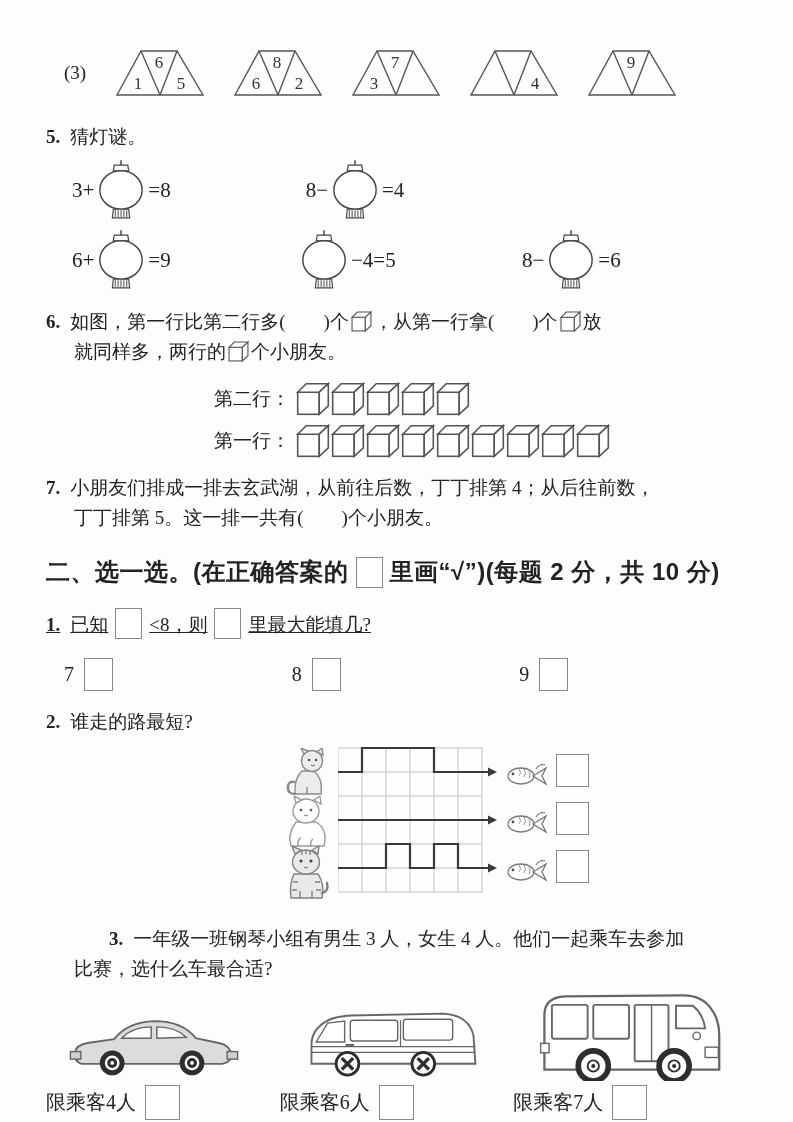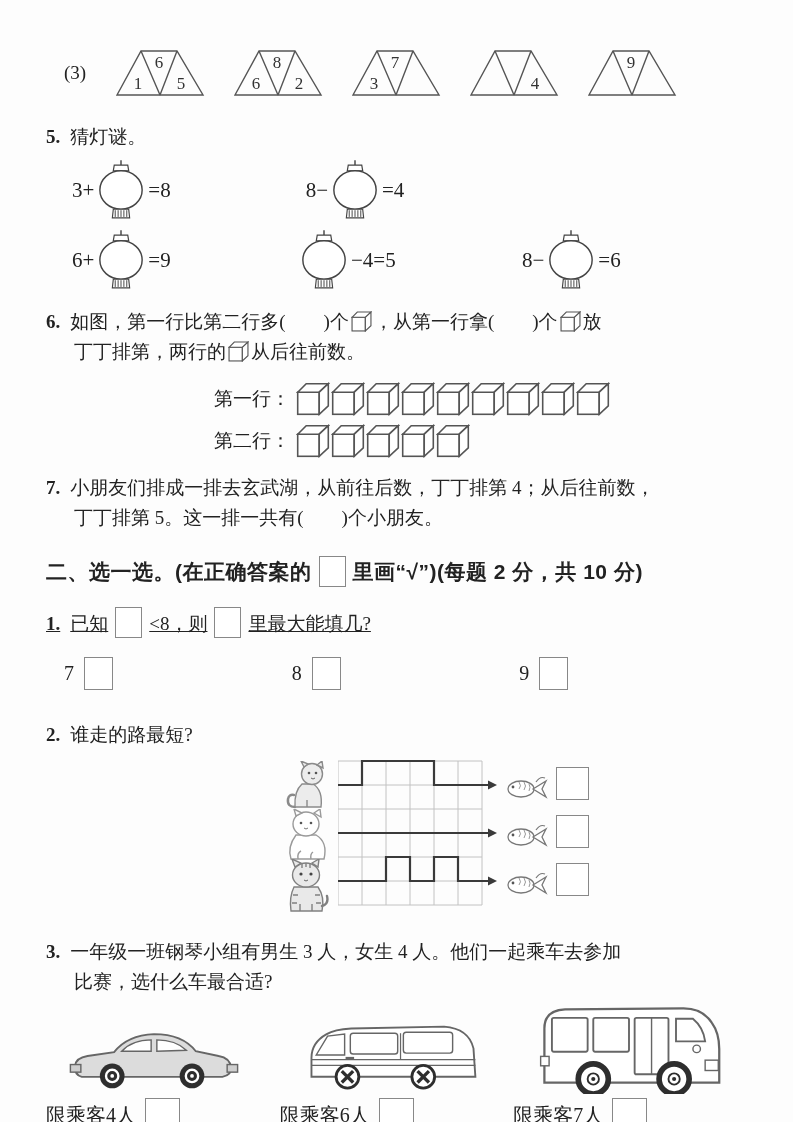--- a/index.html
+++ b/index.html
@@ -32,44 +32,44 @@
   .cube-row{display:flex;align-items:center;height:42px;}
   .cube-row .row-label{margin-right:6px;}
   .cube-row svg{margin-right:1px;}
 
   
   .q7{margin-top:11px;font-family:Liberation Serif, serif;}
 
   
   .sec2-head{
     margin-top:24px;font-family:"Liberation Sans","DejaVu Sans",sans-serif;
-    font-weight:bold;font-size:21px;letter-spacing:.5px;
+    font-weight:bold;font-size:24px;letter-spacing:.5px;
   }
   .ansbox{
     display:inline-block;width:25px;height:29px;border:1.5px solid #888;
     background:#fff;vertical-align:-8px;margin:0 7px;
   }
   .ansbox.sq{width:31px;height:31px;}
 
   
   .s2q1{margin-top:20px;text-decoration:underline;}
   .opts{display:flex;margin-top:18px;padding-left:18px;}
   .opt{width:33.33%;font-size:20px;display:flex;align-items:center;}
   .opt .ansbox{width:27px;height:31px;margin-left:10px;}
 
   
-  .s2q2{margin-top:30px;}
+  .s2q2{margin-top:16px;}
   .q2-diagram{position:relative;height:156px;margin:10px 0 0 238px;}
   .q2-cat{position:absolute;left:0;}
   .q2-grid{position:absolute;left:54px;top:0;}
   .q2-fish{position:absolute;left:222px;}
   .q2-box{position:absolute;left:272px;width:31px;height:31px;border:1.5px solid #888;background:#fff;}
 
   
-  .s2q3{margin-top:22px;}
+  .s2q3{margin-top:22px;text-align:center;}
   .vehicles{display:flex;margin-top:14px;}
   .veh{width:33.33%;display:flex;flex-direction:column;}
   .veh .art{height:84px;display:flex;align-items:flex-end;padding-left:22px;}
   .veh .caption{font-size:20px;display:flex;align-items:center;margin-top:4px;}
   .veh .caption .ansbox{width:33px;height:33px;vertical-align:middle;margin-left:9px;}
   svg{display:block;}
   .inline-svg{display:inline-block;}
 </style>
 </head>
 <body>
@@ -190,28 +190,58 @@
         <rect x="1.5" y="9" width="19" height="19.5" fill="#fff" stroke="#555" stroke-width="1.6"></rect>
         <path d="M1.5,9 L9,1.5 L28.5,1.5 L20.5,9 Z" fill="#fff" stroke="#555" stroke-width="1.6"></path>
         <path d="M20.5,9 L28.5,1.5 L28.5,21 L20.5,28.5 Z" fill="#fff" stroke="#555" stroke-width="1.6"></path>
       </svg><span>，从第一行拿(　　)个</span><svg class="cube-inline inline-svg" width="21" height="21" viewBox="0 0 30 30">
         <rect x="1.5" y="9" width="19" height="19.5" fill="#fff" stroke="#555" stroke-width="1.6"></rect>
         <path d="M1.5,9 L9,1.5 L28.5,1.5 L20.5,9 Z" fill="#fff" stroke="#555" stroke-width="1.6"></path>
         <path d="M20.5,9 L28.5,1.5 L28.5,21 L20.5,28.5 Z" fill="#fff" stroke="#555" stroke-width="1.6"></path>
       </svg><span>放</span>
   </div>
   <div class="q-line indent">
-    <span>丁丁排第，两行的</span><svg class="cube-inline inline-svg" width="21" height="21" viewBox="0 0 30 30">
+    <span>就同样多，两行的</span><svg class="cube-inline inline-svg" width="21" height="21" viewBox="0 0 30 30">
         <rect x="1.5" y="9" width="19" height="19.5" fill="#fff" stroke="#555" stroke-width="1.6"></rect>
         <path d="M1.5,9 L9,1.5 L28.5,1.5 L20.5,9 Z" fill="#fff" stroke="#555" stroke-width="1.6"></path>
         <path d="M20.5,9 L28.5,1.5 L28.5,21 L20.5,28.5 Z" fill="#fff" stroke="#555" stroke-width="1.6"></path>
-      </svg><span>从后往前数。</span>
+      </svg><span>个小朋友。</span>
   </div>
 
   <div class="cube-rows">
+    <div class="cube-row">
+      <span class="row-label">第二行：</span>
+      <span style="display:flex">
+          <svg width="34" height="34" viewBox="0 0 30 30">
+            <rect x="1.5" y="9" width="19" height="19.5" fill="#fff" stroke="#555" stroke-width="1.4"></rect>
+            <path d="M1.5,9 L9,1.5 L28.5,1.5 L20.5,9 Z" fill="#fff" stroke="#555" stroke-width="1.4"></path>
+            <path d="M20.5,9 L28.5,1.5 L28.5,21 L20.5,28.5 Z" fill="#fff" stroke="#555" stroke-width="1.4"></path>
+          </svg>
+          <svg width="34" height="34" viewBox="0 0 30 30">
+            <rect x="1.5" y="9" width="19" height="19.5" fill="#fff" stroke="#555" stroke-width="1.4"></rect>
+            <path d="M1.5,9 L9,1.5 L28.5,1.5 L20.5,9 Z" fill="#fff" stroke="#555" stroke-width="1.4"></path>
+            <path d="M20.5,9 L28.5,1.5 L28.5,21 L20.5,28.5 Z" fill="#fff" stroke="#555" stroke-width="1.4"></path>
+          </svg>
+          <svg width="34" height="34" viewBox="0 0 30 30">
+            <rect x="1.5" y="9" width="19" height="19.5" fill="#fff" stroke="#555" stroke-width="1.4"></rect>
+            <path d="M1.5,9 L9,1.5 L28.5,1.5 L20.5,9 Z" fill="#fff" stroke="#555" stroke-width="1.4"></path>
+            <path d="M20.5,9 L28.5,1.5 L28.5,21 L20.5,28.5 Z" fill="#fff" stroke="#555" stroke-width="1.4"></path>
+          </svg>
+          <svg width="34" height="34" viewBox="0 0 30 30">
+            <rect x="1.5" y="9" width="19" height="19.5" fill="#fff" stroke="#555" stroke-width="1.4"></rect>
+            <path d="M1.5,9 L9,1.5 L28.5,1.5 L20.5,9 Z" fill="#fff" stroke="#555" stroke-width="1.4"></path>
+            <path d="M20.5,9 L28.5,1.5 L28.5,21 L20.5,28.5 Z" fill="#fff" stroke="#555" stroke-width="1.4"></path>
+          </svg>
+          <svg width="34" height="34" viewBox="0 0 30 30">
+            <rect x="1.5" y="9" width="19" height="19.5" fill="#fff" stroke="#555" stroke-width="1.4"></rect>
+            <path d="M1.5,9 L9,1.5 L28.5,1.5 L20.5,9 Z" fill="#fff" stroke="#555" stroke-width="1.4"></path>
+            <path d="M20.5,9 L28.5,1.5 L28.5,21 L20.5,28.5 Z" fill="#fff" stroke="#555" stroke-width="1.4"></path>
+          </svg>
+        </span>
+    </div>
     <div class="cube-row">
       <span class="row-label">第一行：</span>
       <span style="display:flex">
           <svg width="34" height="34" viewBox="0 0 30 30">
             <rect x="1.5" y="9" width="19" height="19.5" fill="#fff" stroke="#555" stroke-width="1.4"></rect>
             <path d="M1.5,9 L9,1.5 L28.5,1.5 L20.5,9 Z" fill="#fff" stroke="#555" stroke-width="1.4"></path>
             <path d="M20.5,9 L28.5,1.5 L28.5,21 L20.5,28.5 Z" fill="#fff" stroke="#555" stroke-width="1.4"></path>
           </svg>
           <svg width="34" height="34" viewBox="0 0 30 30">
             <rect x="1.5" y="9" width="19" height="19.5" fill="#fff" stroke="#555" stroke-width="1.4"></rect>
@@ -221,50 +251,20 @@
           <svg width="34" height="34" viewBox="0 0 30 30">
             <rect x="1.5" y="9" width="19" height="19.5" fill="#fff" stroke="#555" stroke-width="1.4"></rect>
             <path d="M1.5,9 L9,1.5 L28.5,1.5 L20.5,9 Z" fill="#fff" stroke="#555" stroke-width="1.4"></path>
             <path d="M20.5,9 L28.5,1.5 L28.5,21 L20.5,28.5 Z" fill="#fff" stroke="#555" stroke-width="1.4"></path>
           </svg>
           <svg width="34" height="34" viewBox="0 0 30 30">
             <rect x="1.5" y="9" width="19" height="19.5" fill="#fff" stroke="#555" stroke-width="1.4"></rect>
             <path d="M1.5,9 L9,1.5 L28.5,1.5 L20.5,9 Z" fill="#fff" stroke="#555" stroke-width="1.4"></path>
             <path d="M20.5,9 L28.5,1.5 L28.5,21 L20.5,28.5 Z" fill="#fff" stroke="#555" stroke-width="1.4"></path>
           </svg>
-          <svg width="34" height="34" viewBox="0 0 30 30">
-            <rect x="1.5" y="9" width="19" height="19.5" fill="#fff" stroke="#555" stroke-width="1.4"></rect>
-            <path d="M1.5,9 L9,1.5 L28.5,1.5 L20.5,9 Z" fill="#fff" stroke="#555" stroke-width="1.4"></path>
-            <path d="M20.5,9 L28.5,1.5 L28.5,21 L20.5,28.5 Z" fill="#fff" stroke="#555" stroke-width="1.4"></path>
-          </svg>
-          <svg width="34" height="34" viewBox="0 0 30 30">
-            <rect x="1.5" y="9" width="19" height="19.5" fill="#fff" stroke="#555" stroke-width="1.4"></rect>
-            <path d="M1.5,9 L9,1.5 L28.5,1.5 L20.5,9 Z" fill="#fff" stroke="#555" stroke-width="1.4"></path>
-            <path d="M20.5,9 L28.5,1.5 L28.5,21 L20.5,28.5 Z" fill="#fff" stroke="#555" stroke-width="1.4"></path>
-          </svg>
-          <svg width="34" height="34" viewBox="0 0 30 30">
-            <rect x="1.5" y="9" width="19" height="19.5" fill="#fff" stroke="#555" stroke-width="1.4"></rect>
-            <path d="M1.5,9 L9,1.5 L28.5,1.5 L20.5,9 Z" fill="#fff" stroke="#555" stroke-width="1.4"></path>
-            <path d="M20.5,9 L28.5,1.5 L28.5,21 L20.5,28.5 Z" fill="#fff" stroke="#555" stroke-width="1.4"></path>
-          </svg>
-          <svg width="34" height="34" viewBox="0 0 30 30">
-            <rect x="1.5" y="9" width="19" height="19.5" fill="#fff" stroke="#555" stroke-width="1.4"></rect>
-            <path d="M1.5,9 L9,1.5 L28.5,1.5 L20.5,9 Z" fill="#fff" stroke="#555" stroke-width="1.4"></path>
-            <path d="M20.5,9 L28.5,1.5 L28.5,21 L20.5,28.5 Z" fill="#fff" stroke="#555" stroke-width="1.4"></path>
-          </svg>
-          <svg width="34" height="34" viewBox="0 0 30 30">
-            <rect x="1.5" y="9" width="19" height="19.5" fill="#fff" stroke="#555" stroke-width="1.4"></rect>
-            <path d="M1.5,9 L9,1.5 L28.5,1.5 L20.5,9 Z" fill="#fff" stroke="#555" stroke-width="1.4"></path>
-            <path d="M20.5,9 L28.5,1.5 L28.5,21 L20.5,28.5 Z" fill="#fff" stroke="#555" stroke-width="1.4"></path>
-          </svg>
-        </span>
-    </div>
-    <div class="cube-row">
-      <span class="row-label">第二行：</span>
-      <span style="display:flex">
           <svg width="34" height="34" viewBox="0 0 30 30">
             <rect x="1.5" y="9" width="19" height="19.5" fill="#fff" stroke="#555" stroke-width="1.4"></rect>
             <path d="M1.5,9 L9,1.5 L28.5,1.5 L20.5,9 Z" fill="#fff" stroke="#555" stroke-width="1.4"></path>
             <path d="M20.5,9 L28.5,1.5 L28.5,21 L20.5,28.5 Z" fill="#fff" stroke="#555" stroke-width="1.4"></path>
           </svg>
           <svg width="34" height="34" viewBox="0 0 30 30">
             <rect x="1.5" y="9" width="19" height="19.5" fill="#fff" stroke="#555" stroke-width="1.4"></rect>
             <path d="M1.5,9 L9,1.5 L28.5,1.5 L20.5,9 Z" fill="#fff" stroke="#555" stroke-width="1.4"></path>
             <path d="M20.5,9 L28.5,1.5 L28.5,21 L20.5,28.5 Z" fill="#fff" stroke="#555" stroke-width="1.4"></path>
           </svg>

